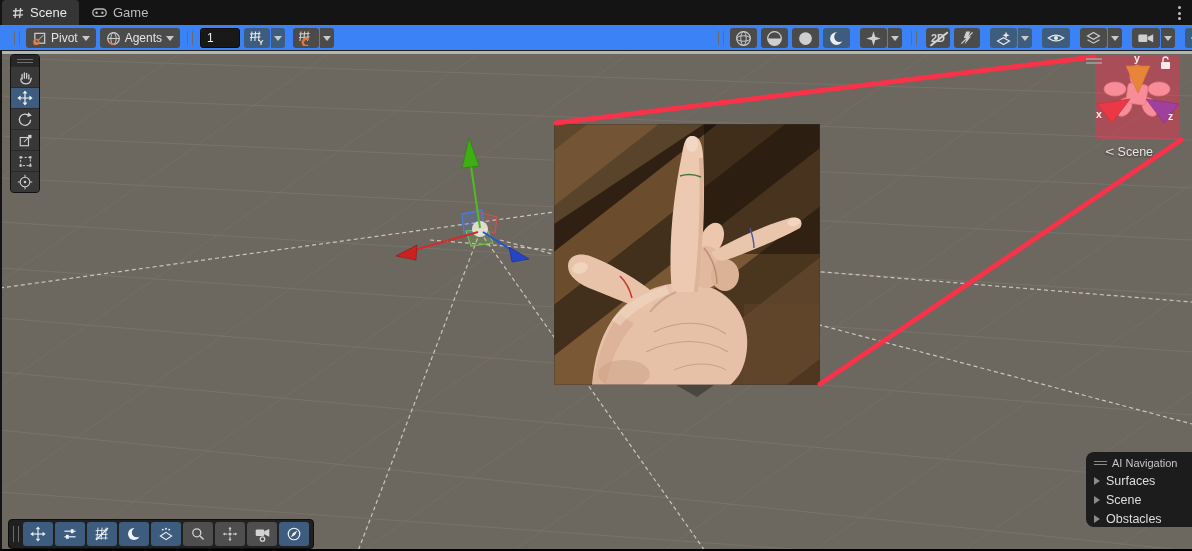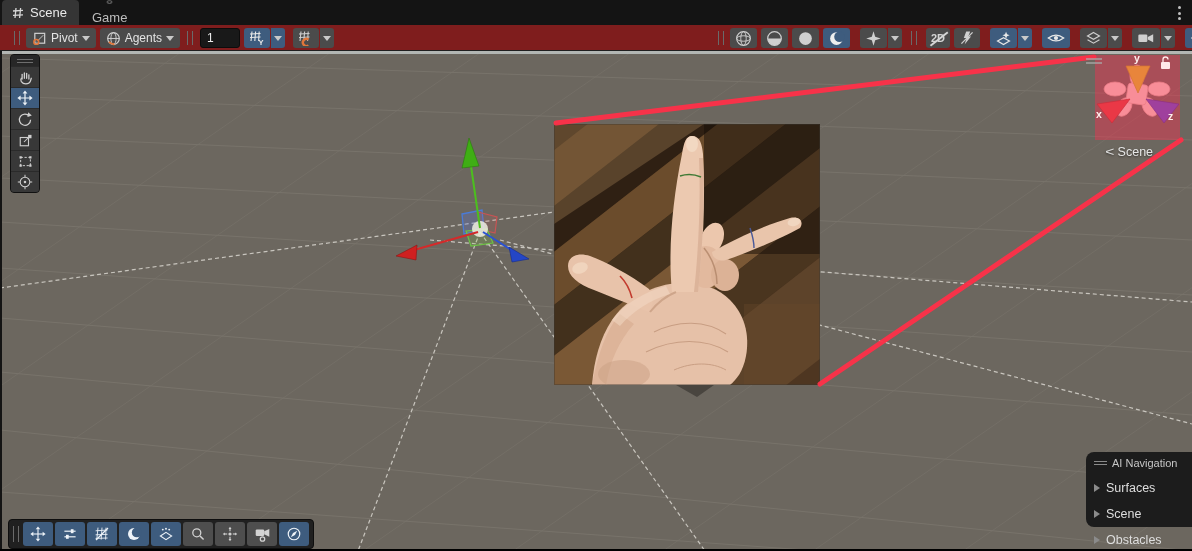--- a/index.html
+++ b/index.html
@@ -9,21 +9,21 @@
        -webkit-font-smoothing:antialiased;}
   
   .tabbar{position:absolute;left:0;top:0;width:1192px;height:25px;background:#141414;}
   .tab{position:absolute;top:0;height:25px;display:flex;align-items:center;gap:6px;
        padding:0 12px 0 10px;font-size:13px;color:#bdbdbd;}
   .tab.active{background:#353535;color:#e9e9e9;border-radius:4px 4px 0 0;}
   .kebab{position:absolute;right:10px;top:6px;width:4px;height:14px;display:flex;
          flex-direction:column;justify-content:space-between;}
   .kebab i{width:3px;height:3px;border-radius:50%;background:#c2c2c2;display:block;}
   
-  .toolbar{position:absolute;left:0;top:25px;width:1192px;height:26px;background:#7f1d1d;
+  .toolbar{position:absolute;left:0;top:25px;width:1192px;height:26px;background:#3b82f6;
            border-bottom:1px solid #1f1f1f;display:flex;align-items:center;padding-left:8px;}
   .tgroup{position:absolute;top:3px;height:20px;display:flex;align-items:center;gap:4px;}
   .pill{height:20px;display:flex;align-items:center;gap:4px;background:#4b4b4b;
         border-radius:3px;padding:0 6px;color:#e3e3e3;font-size:12px;}
   .pill.icononly{padding:0 5px;}
   .pill.blue,.tbtn.blue,.bbtn.blue{background:#3e5c7e;}
   .caret{width:0;height:0;border-left:4px solid transparent;border-right:4px solid transparent;
          border-top:5px solid #c9c9c9;}
   .caretbtn{height:20px;width:14px;display:flex;align-items:center;justify-content:center;
             background:#4b4b4b;border-radius:0 3px 3px 0;margin-left:-3px;}
@@ -54,21 +54,21 @@
   .bgrip{width:6px;height:16px;border-left:1.5px solid #6a6a6a;border-right:1.5px solid #6a6a6a;margin:0 2px;}
   .bbtn{width:30px;height:24px;border-radius:3px;background:#4e4e4e;display:flex;
         align-items:center;justify-content:center;}
   
   .ainav{position:absolute;left:1086px;top:452px;width:106px;height:75px;background:#1c1c1c;
          border-radius:8px 0 0 8px;padding:5px 6px 4px 8px;color:#d6d6d6;}
   .ainav .hdr{display:flex;align-items:center;gap:5px;font-size:11px;color:#c6c6c6;}
   .ainav .hgrip{display:flex;flex-direction:column;gap:2px;}
   .ainav .hgrip i{display:block;width:13px;height:1px;background:#8a8a8a;}
   .ainav .row{display:flex;align-items:center;gap:6px;font-size:12.5px;color:#dedede;
-              margin-top:12px;}
+              margin-top:5px;}
   .fold{width:0;height:0;border-top:4px solid transparent;border-bottom:4px solid transparent;
         border-left:6px solid #8b8b8b;}
   
   .persp{position:absolute;left:1106px;top:144px;display:flex;align-items:center;gap:4px;
          color:#e6e6e6;font-size:12.5px;text-shadow:0 1px 2px rgba(0,0,0,.5);}
   .persp .arrow{font-size:13px;color:#dedede;transform:scaleX(1.2);}
 </style>
 </head>
 <body>
 
@@ -241,21 +241,21 @@
       <svg width="12" height="12" viewBox="0 0 12 12">
         <g stroke="#d6d6d6" stroke-width="1.3">
           <line x1="4" y1="1" x2="3" y2="11"></line>
             <line x1="8.6" y1="1" x2="7.6" y2="11"></line>
           <line x1="1" y1="4" x2="11" y2="3.4"></line>
             <line x1="1" y1="8.4" x2="11" y2="7.8"></line>
         </g>
       </svg>
       <span>Scene</span>
     </div>
-    <div class="tab" style="left:82px;flex-direction:column;">
+    <div class="tab" style="left:82px;">
       <svg width="15" height="11" viewBox="0 0 15 11">
         <rect x="0.8" y="2" width="13.4" height="7.4" rx="3.6" fill="none" stroke="#b9b9b9" stroke-width="1.3"></rect>
         <circle cx="4.6" cy="5.7" r="1.2" fill="#b9b9b9"></circle>
         <circle cx="10.4" cy="5.7" r="1.2" fill="#b9b9b9"></circle>
       </svg>
       <span>Game</span>
     </div>
     <div class="kebab">
         <i></i>
         <i></i>

